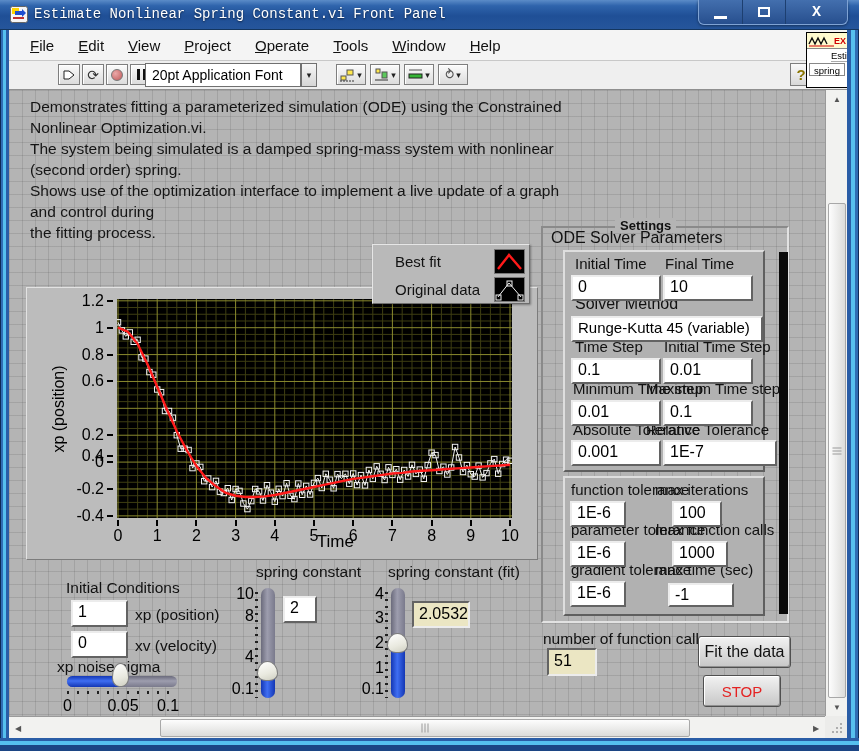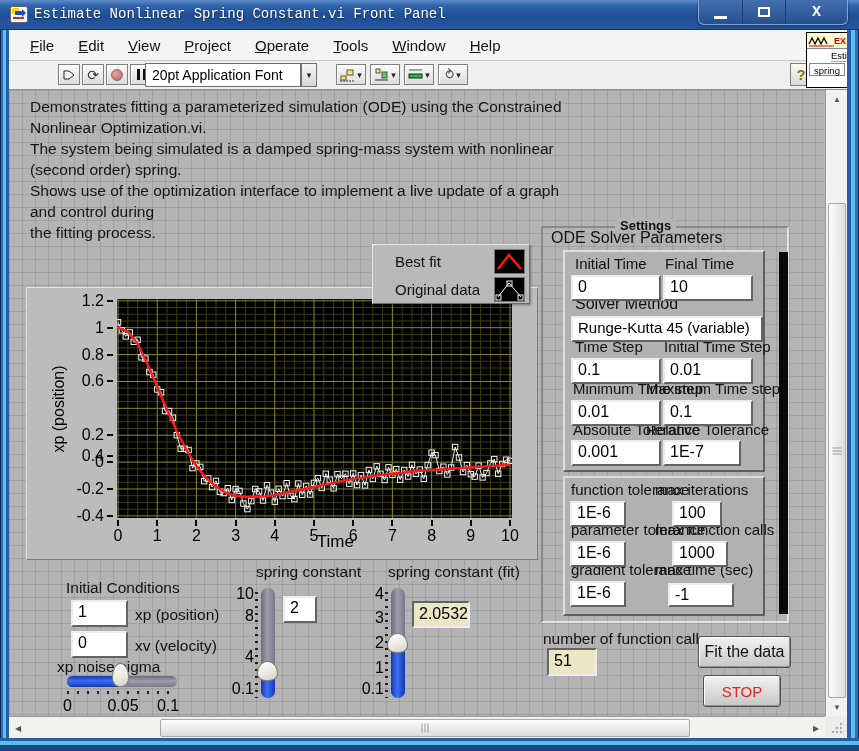--- a/index.html
+++ b/index.html
@@ -491,21 +491,21 @@
   <div class="lbl" style="left:664px;top:338px;">Initial Time Step</div>
   <div class="field" style="left:571px;top:358px;width:90px;height:26px;">0.1</div>
   <div class="field" style="left:663px;top:358px;width:90px;height:26px;">0.01</div>
   <div class="lbl" style="left:573px;top:380px;">Minimum Time step</div>
   <div class="lbl" style="left:646px;top:380px;">Maximum Time step</div>
   <div class="field" style="left:571px;top:400px;width:90px;height:26px;">0.01</div>
   <div class="field" style="left:663px;top:400px;width:90px;height:26px;">0.1</div>
   <div class="lbl" style="left:573px;top:421px;">Absolute Tolerance</div>
   <div class="lbl" style="left:646px;top:421px;">Relative Tolerance</div>
   <div class="field" style="left:571px;top:440px;width:90px;height:26px;">0.001</div>
-  <div class="field" style="left:663px;top:440px;width:78px;height:26px;">1E-7</div>
+  <div class="field" style="left:663px;top:440px;width:114px;height:26px;">1E-7</div>
 
   <div class="subpanel" style="left:563px;top:476px;width:202px;height:140px;"></div>
   <div class="lbl" style="left:571px;top:481px;">function tolerance</div>
   <div class="lbl" style="left:655px;top:481px;">max iterations</div>
   <div class="field" style="left:570px;top:501px;width:56px;height:26px;">1E-6</div>
   <div class="field" style="left:672px;top:501px;width:50px;height:26px;">100</div>
   <div class="lbl" style="left:571px;top:521px;">parameter tolerance</div>
   <div class="lbl" style="left:655px;top:521px;">max function calls</div>
   <div class="field" style="left:570px;top:541px;width:56px;height:26px;">1E-6</div>
   <div class="field" style="left:672px;top:541px;width:56px;height:26px;">1000</div>

